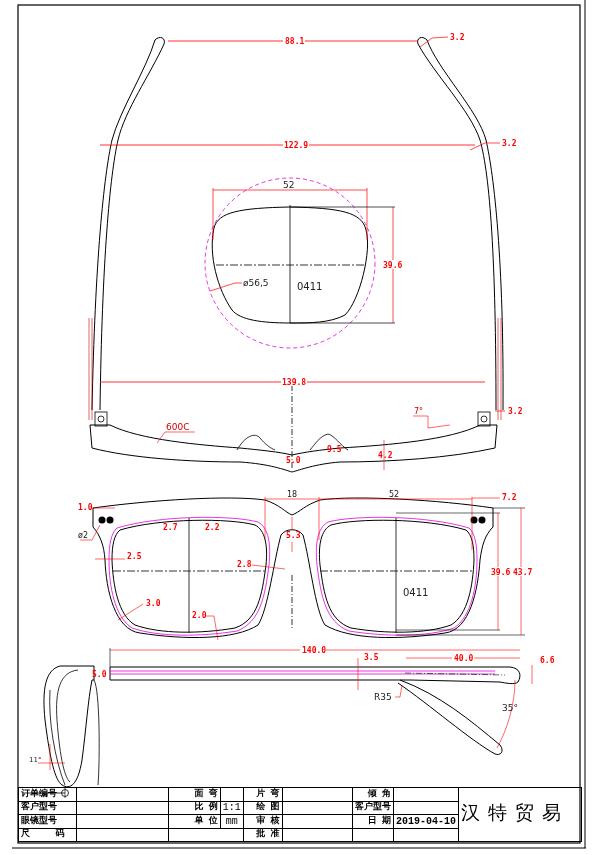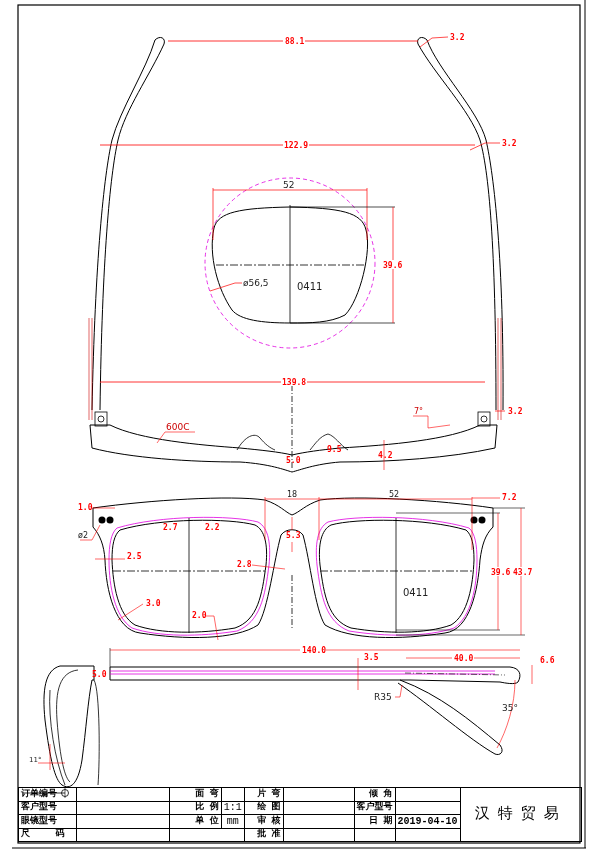--- a/index.html
+++ b/index.html
@@ -4,21 +4,21 @@
 <style>
   html,body{margin:0;padding:0;background:#fff;}
   body{width:603px;height:855px;position:relative;overflow:hidden;font-family:"DejaVu Sans",sans-serif;}
   svg{position:absolute;left:0;top:0;}
   .dim{font-family:"DejaVu Sans Mono",monospace;font-size:8px;font-weight:bold;fill:#ff0000;}
   .lbl{font-family:"DejaVu Sans",sans-serif;font-size:9px;fill:#222;}
   .title-tbl{position:absolute;left:18px;top:787px;width:564px;height:55px;border-collapse:collapse;font-family:Liberation Mono, monospace;}
   .title-tbl td{border:1px solid #000;font-size:9px;font-weight:bold;padding:0 2px;height:12px;line-height:11px;white-space:nowrap;}
   .title-tbl td.c{text-align:right;}
   .title-tbl td.v{font-weight:normal;text-align:center;font-size:10px;}
-  .title-tbl td.company{font-size:15px;font-weight:normal;text-align:center;letter-spacing:8px;}
+  .title-tbl td.company{font-size:19px;font-weight:normal;letter-spacing:8px;}
 </style>
 </head>
 <body>
 
 <svg width="603" height="855" viewBox="0 0 603 855">
 
   <rect x="18" y="5" width="562" height="838" fill="none" stroke="#000" stroke-width="1.2"></rect>
   <line x1="585" y1="0" x2="585" y2="848" stroke="#000" stroke-width="1"></line>
   <line x1="12" y1="848" x2="586" y2="848" stroke="#000" stroke-width="1"></line>
 

